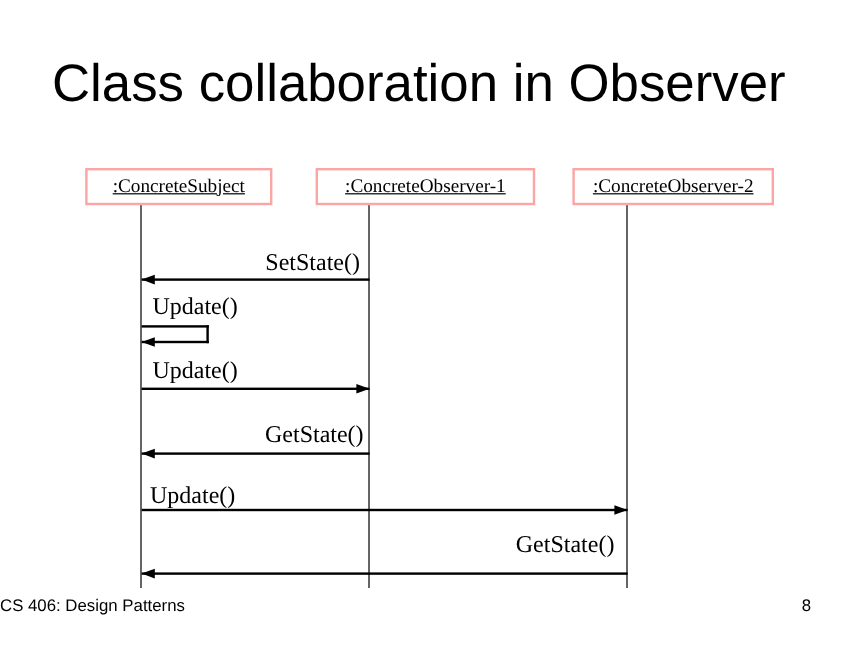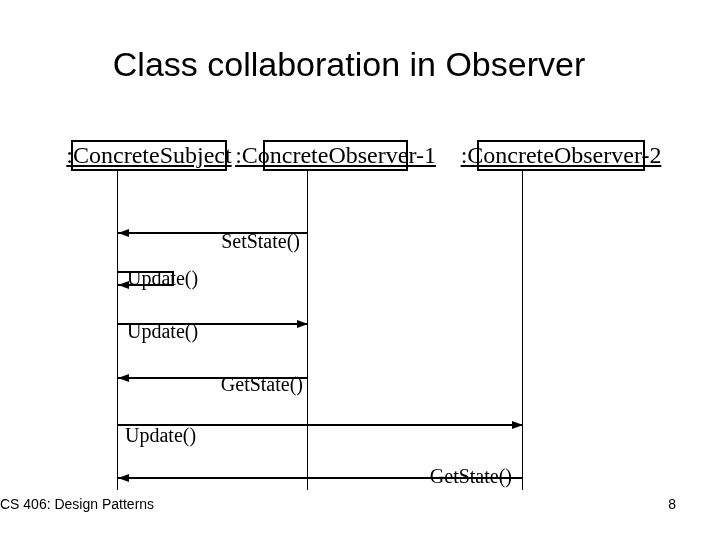--- a/index.html
+++ b/index.html
@@ -10,60 +10,59 @@
     background: #ffffff;
     overflow: hidden;
     font-family: "Liberation Serif", serif;
     color: #000000;
   }
   .slide-title {
     position: absolute;
     top: 44px; left: 0; right: 22px;
     text-align: center;
     font-family: "Liberation Sans", sans-serif;
-    font-size: 34px;
+    font-size: 44px;
     line-height: 1.2;
     color: #000000;
     white-space: nowrap;
   }
   .obj-box {
     position: absolute;
     top: 140px;
     height: 31px;
-    border: 2px solid #000000;
+    border: 2px solid #fca5a5;
     box-sizing: border-box;
     background: #ffffff;
     display: flex;
     align-items: center;
     justify-content: center;
-    font-size: 24px;
+    font-size: 16px;
     white-space: nowrap;
   }
   .obj-box .obj-label { text-decoration: underline; }
   #box-subject { left: 71px;  width: 156px; }
-  #box-obs1    { left: 263px; width: 145px; }
+  #box-obs1    { left: 263px; width: 183px; }
   #box-obs2    { left: 477px; width: 168px; }
 
   .lifeline {
     position: absolute;
     top: 171px;
     height: 319px;
     width: 1px;
     background: #000000;
   }
   #life-subject { left: 117px; }
   #life-obs1    { left: 307px; }
   #life-obs2    { left: 522px; }
 
   .msg-label {
     position: absolute;
     font-size: 20px;
     line-height: 1.1;
     white-space: nowrap;
-    margin-top: 22px;
   }
   .msg-line {
     position: absolute;
     height: 2px;
     background: #000000;
   }
   .ah-left {
     position: absolute;
     width: 0; height: 0;
     border-top: 4px solid transparent;

